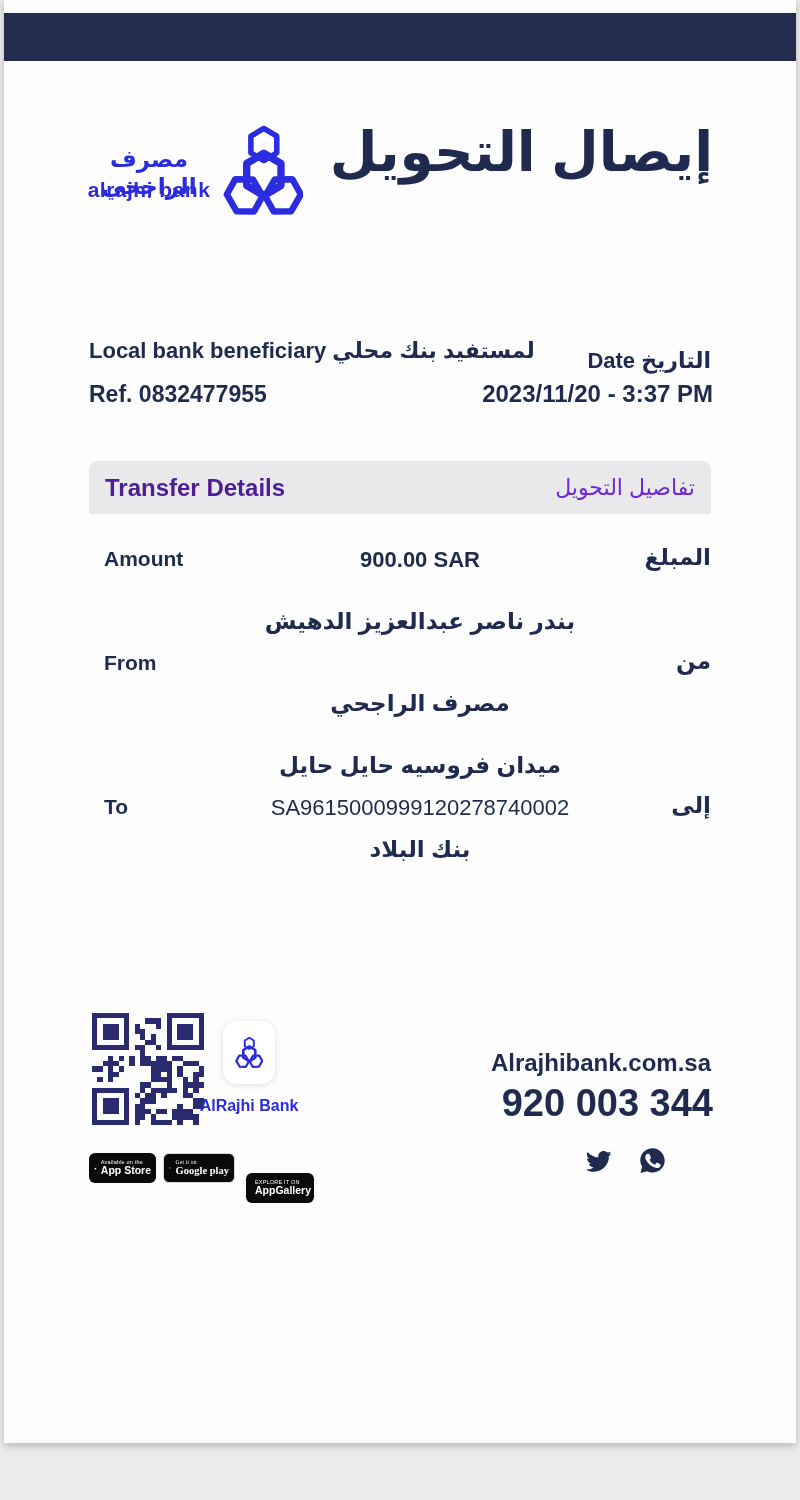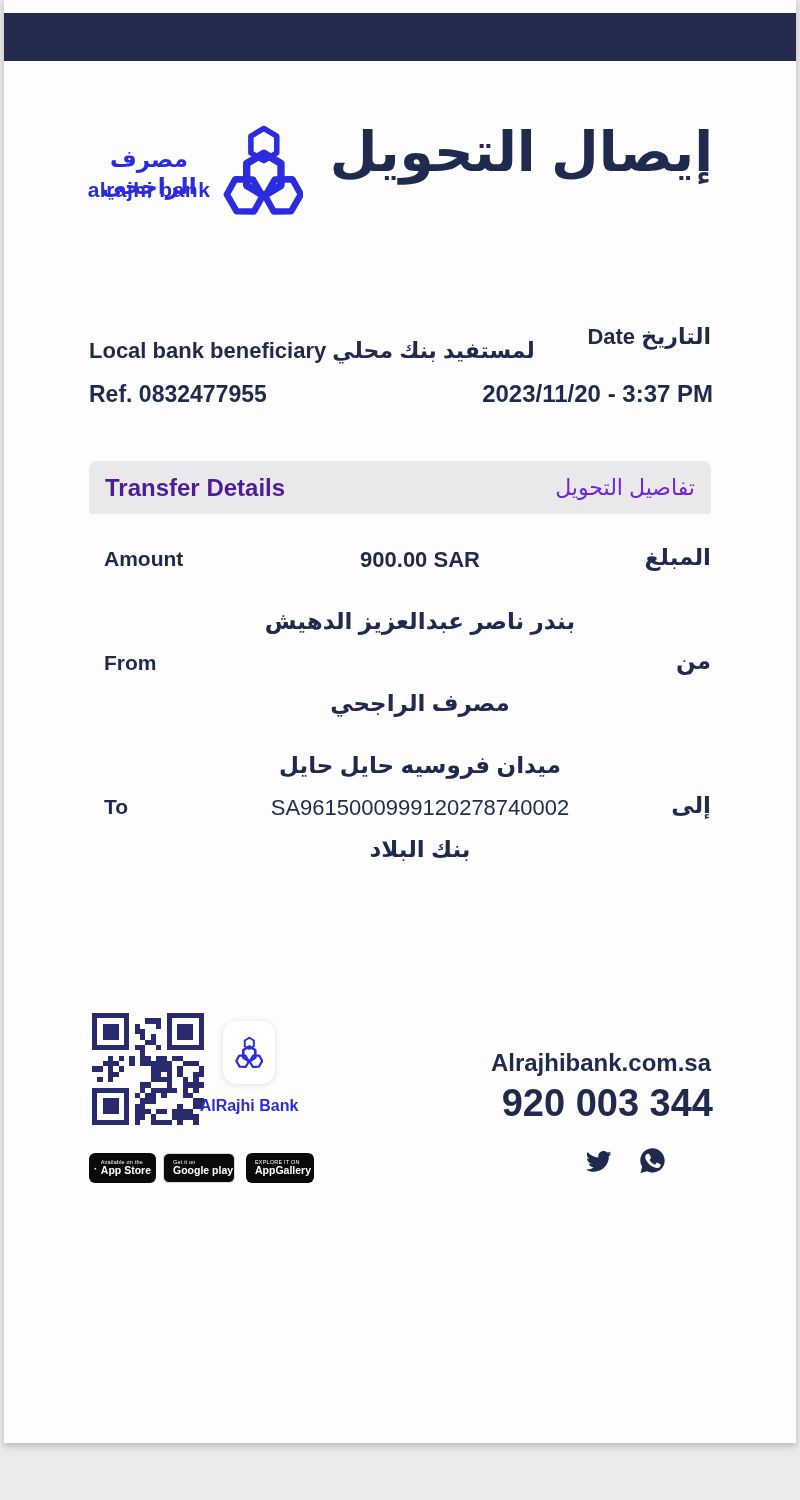--- a/index.html
+++ b/index.html
@@ -19,21 +19,21 @@
   
   .logo-ar{position:absolute;top:146px;left:78px;width:134px;text-align:center;font-size:23px;font-weight:700;color:#2b2be0;}
   .logo-en{position:absolute;top:178px;left:78px;width:134px;text-align:center;font-size:21px;font-weight:700;color:#2b2be0;letter-spacing:.5px;}
   .logo-mark{position:absolute;left:219px;top:112px;width:80px;height:120px;}
   .title-ar{position:absolute;top:120px;right:83px;font-size:55px;font-weight:800;color:#1f2a4e;direction:rtl;}
   .title-en{position:absolute;top:188px;right:83px;font-size:40px;font-weight:800;color:#1f2a4e;letter-spacing:-.5px;}
 
   
   .beneficiary{position:absolute;top:338px;left:85px;font-size:22px;font-weight:600;color:#1f2a4e;}
   .ref{position:absolute;top:381px;left:85px;font-size:23px;font-weight:600;color:#1f2a4e;}
-  .date-label{position:absolute;top:324px;right:85px;font-size:22px;font-weight:700;color:#1f2a4e;direction:rtl;}
+  .date-label{position:absolute;top:348px;right:85px;font-size:22px;font-weight:700;color:#1f2a4e;direction:rtl;}
   .date-value{position:absolute;top:380px;right:83px;font-size:24px;font-weight:600;color:#1f2a4e;}
 
   
   .details-bar{
     position:absolute;top:461px;left:85px;right:85px;height:53px;
     background:#e9e9ec;border-radius:8px 8px 2px 2px;
     display:flex;align-items:center;justify-content:space-between;
     padding:0 16px;box-sizing:border-box;
   }
   .details-bar .en{font-size:24px;font-weight:700;color:#4c1d95;}
@@ -61,22 +61,22 @@
 
   .badge{
     position:absolute;top:1153px;height:30px;border-radius:6px;
     background:#0a0a0c;color:#fff;display:flex;align-items:center;
     padding:0 5px;box-sizing:border-box;gap:4px;overflow:hidden;white-space:nowrap;
   }
   .badge .txt{display:flex;flex-direction:column;justify-content:center;line-height:1.05;}
   .badge .top{font-size:5.5px;letter-spacing:.2px;}
   .badge .main{font-size:10.5px;font-weight:700;}
   .b1{left:85px;width:67px;}
-  .b2{left:159px;width:72px;border:1px solid #d9d9d9;}
-  .b3{left:242px;width:68px;}
+  .b2{left:159px;width:72px;border:1px solid #d9d9d9;font-family:Liberation Serif, serif;}
+  .b3{left:242px;width:68px;margin-top:20px;}
 </style>
 </head>
 <body>
 
 <div class="page">
 
   <div class="topbar"></div>
 
   <div class="logo-ar">مصرف الراجحي</div>
   <div class="logo-en">alrajhi bank</div>

